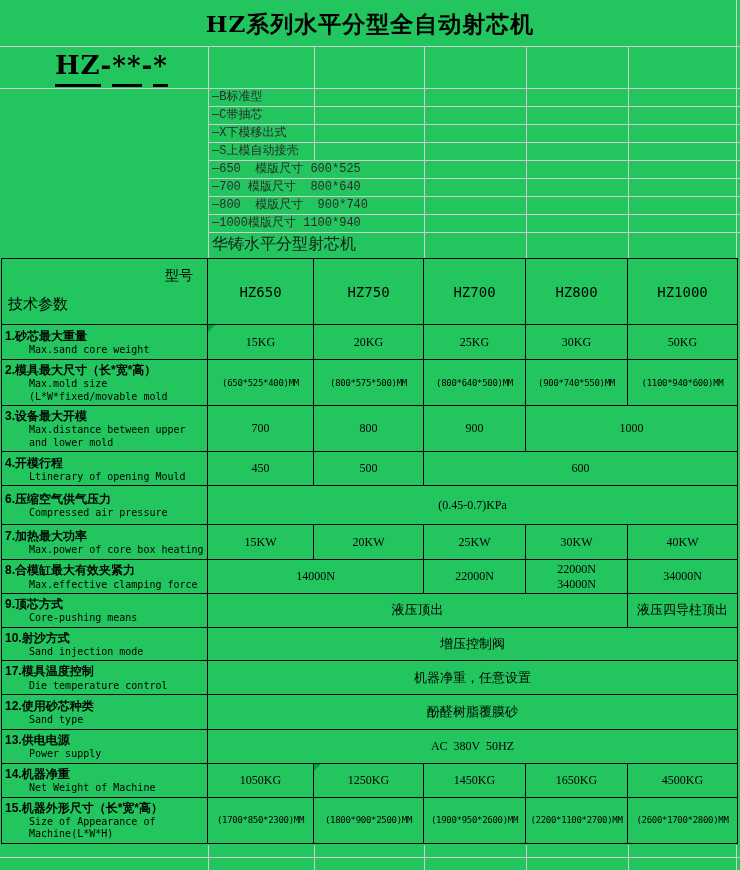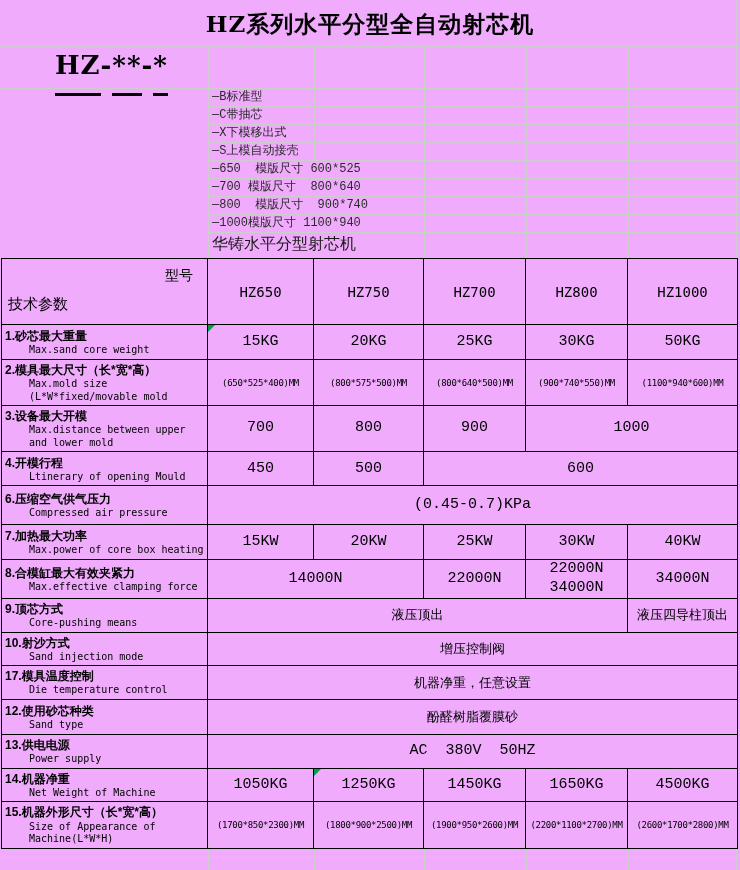--- a/index.html
+++ b/index.html
@@ -1,48 +1,48 @@
 <!DOCTYPE html>
 <html><head>
 <meta charset="utf-8">
 <style>
   html,body{margin:0;padding:0;background:#fff;}
-  .sheet{position:relative;width:740px;height:870px;background:#f0abfc;
+  .sheet{position:relative;width:740px;height:870px;background:#22c55e;
          font-family:"Liberation Sans",sans-serif;color:#000;overflow:hidden;}
 
   
   .gl{position:absolute;background:#cdcdcd;}
 
   .title{position:absolute;top:9px;left:0;width:740px;text-align:center;
          font-family:"DejaVu Serif",serif;font-weight:bold;font-size:23px;letter-spacing:1px;}
 
   .model-code{position:absolute;top:50px;left:55px;
       font-family:"DejaVu Serif",serif;font-weight:bold;font-size:26px;letter-spacing:1px;}
-  .model-code .u{border-bottom:3px solid #000;padding-bottom:13px;margin-top:12px;}
+  .model-code .u{border-bottom:3px solid #000;padding-bottom:4px;margin-top:12px;}
 
   .legend{position:absolute;top:88px;left:212px;}
   .legend-item{height:18px;line-height:18px;font-size:12px;color:#2b2b2b;white-space:pre;font-family:Liberation Mono, monospace;}
 
   .subtitle{position:absolute;top:234px;left:212px;font-size:16px;color:#1a1a1a;}
 
   table.spec{position:absolute;top:258px;left:1px;width:736px;
              border-collapse:collapse;table-layout:fixed;}
   table.spec td{border:1px solid #000;text-align:center;vertical-align:middle;
                 padding:0;overflow:hidden;}
 
   .corner{position:relative;}
   .corner-top{position:absolute;top:8px;right:14px;font-size:14px;}
   .corner-bottom{position:absolute;bottom:10px;left:6px;font-size:15px;}
   .colhead{font-family:"DejaVu Sans Mono",monospace;font-size:14px;}
 
   .lblcell{text-align:left !important;padding:2px 3px !important;}
   .zh{font-size:12px;font-weight:bold;line-height:1.35;}
   .en{font-size:10px;font-family:"DejaVu Sans Mono",monospace;line-height:1.25;margin-left:24px;}
 
-  .val{font-family:Liberation Mono, monospace;font-size:15px;white-space:pre-wrap;line-height:1.25;}
+  .val{font-family:Liberation Serif, serif;font-size:12px;white-space:pre-wrap;line-height:1.25;}
   .valcn{font-size:13px;}
   .dim{font-family:"DejaVu Sans Mono",monospace;font-size:9px;font-weight:normal;letter-spacing:-0.3px;}
 
   .rel{position:relative;}
   .gtri{position:absolute;top:0;left:0;width:0;height:0;
         border-top:7px solid #00A046;border-right:7px solid transparent;}
 </style>
 </head>
 <body>
 

